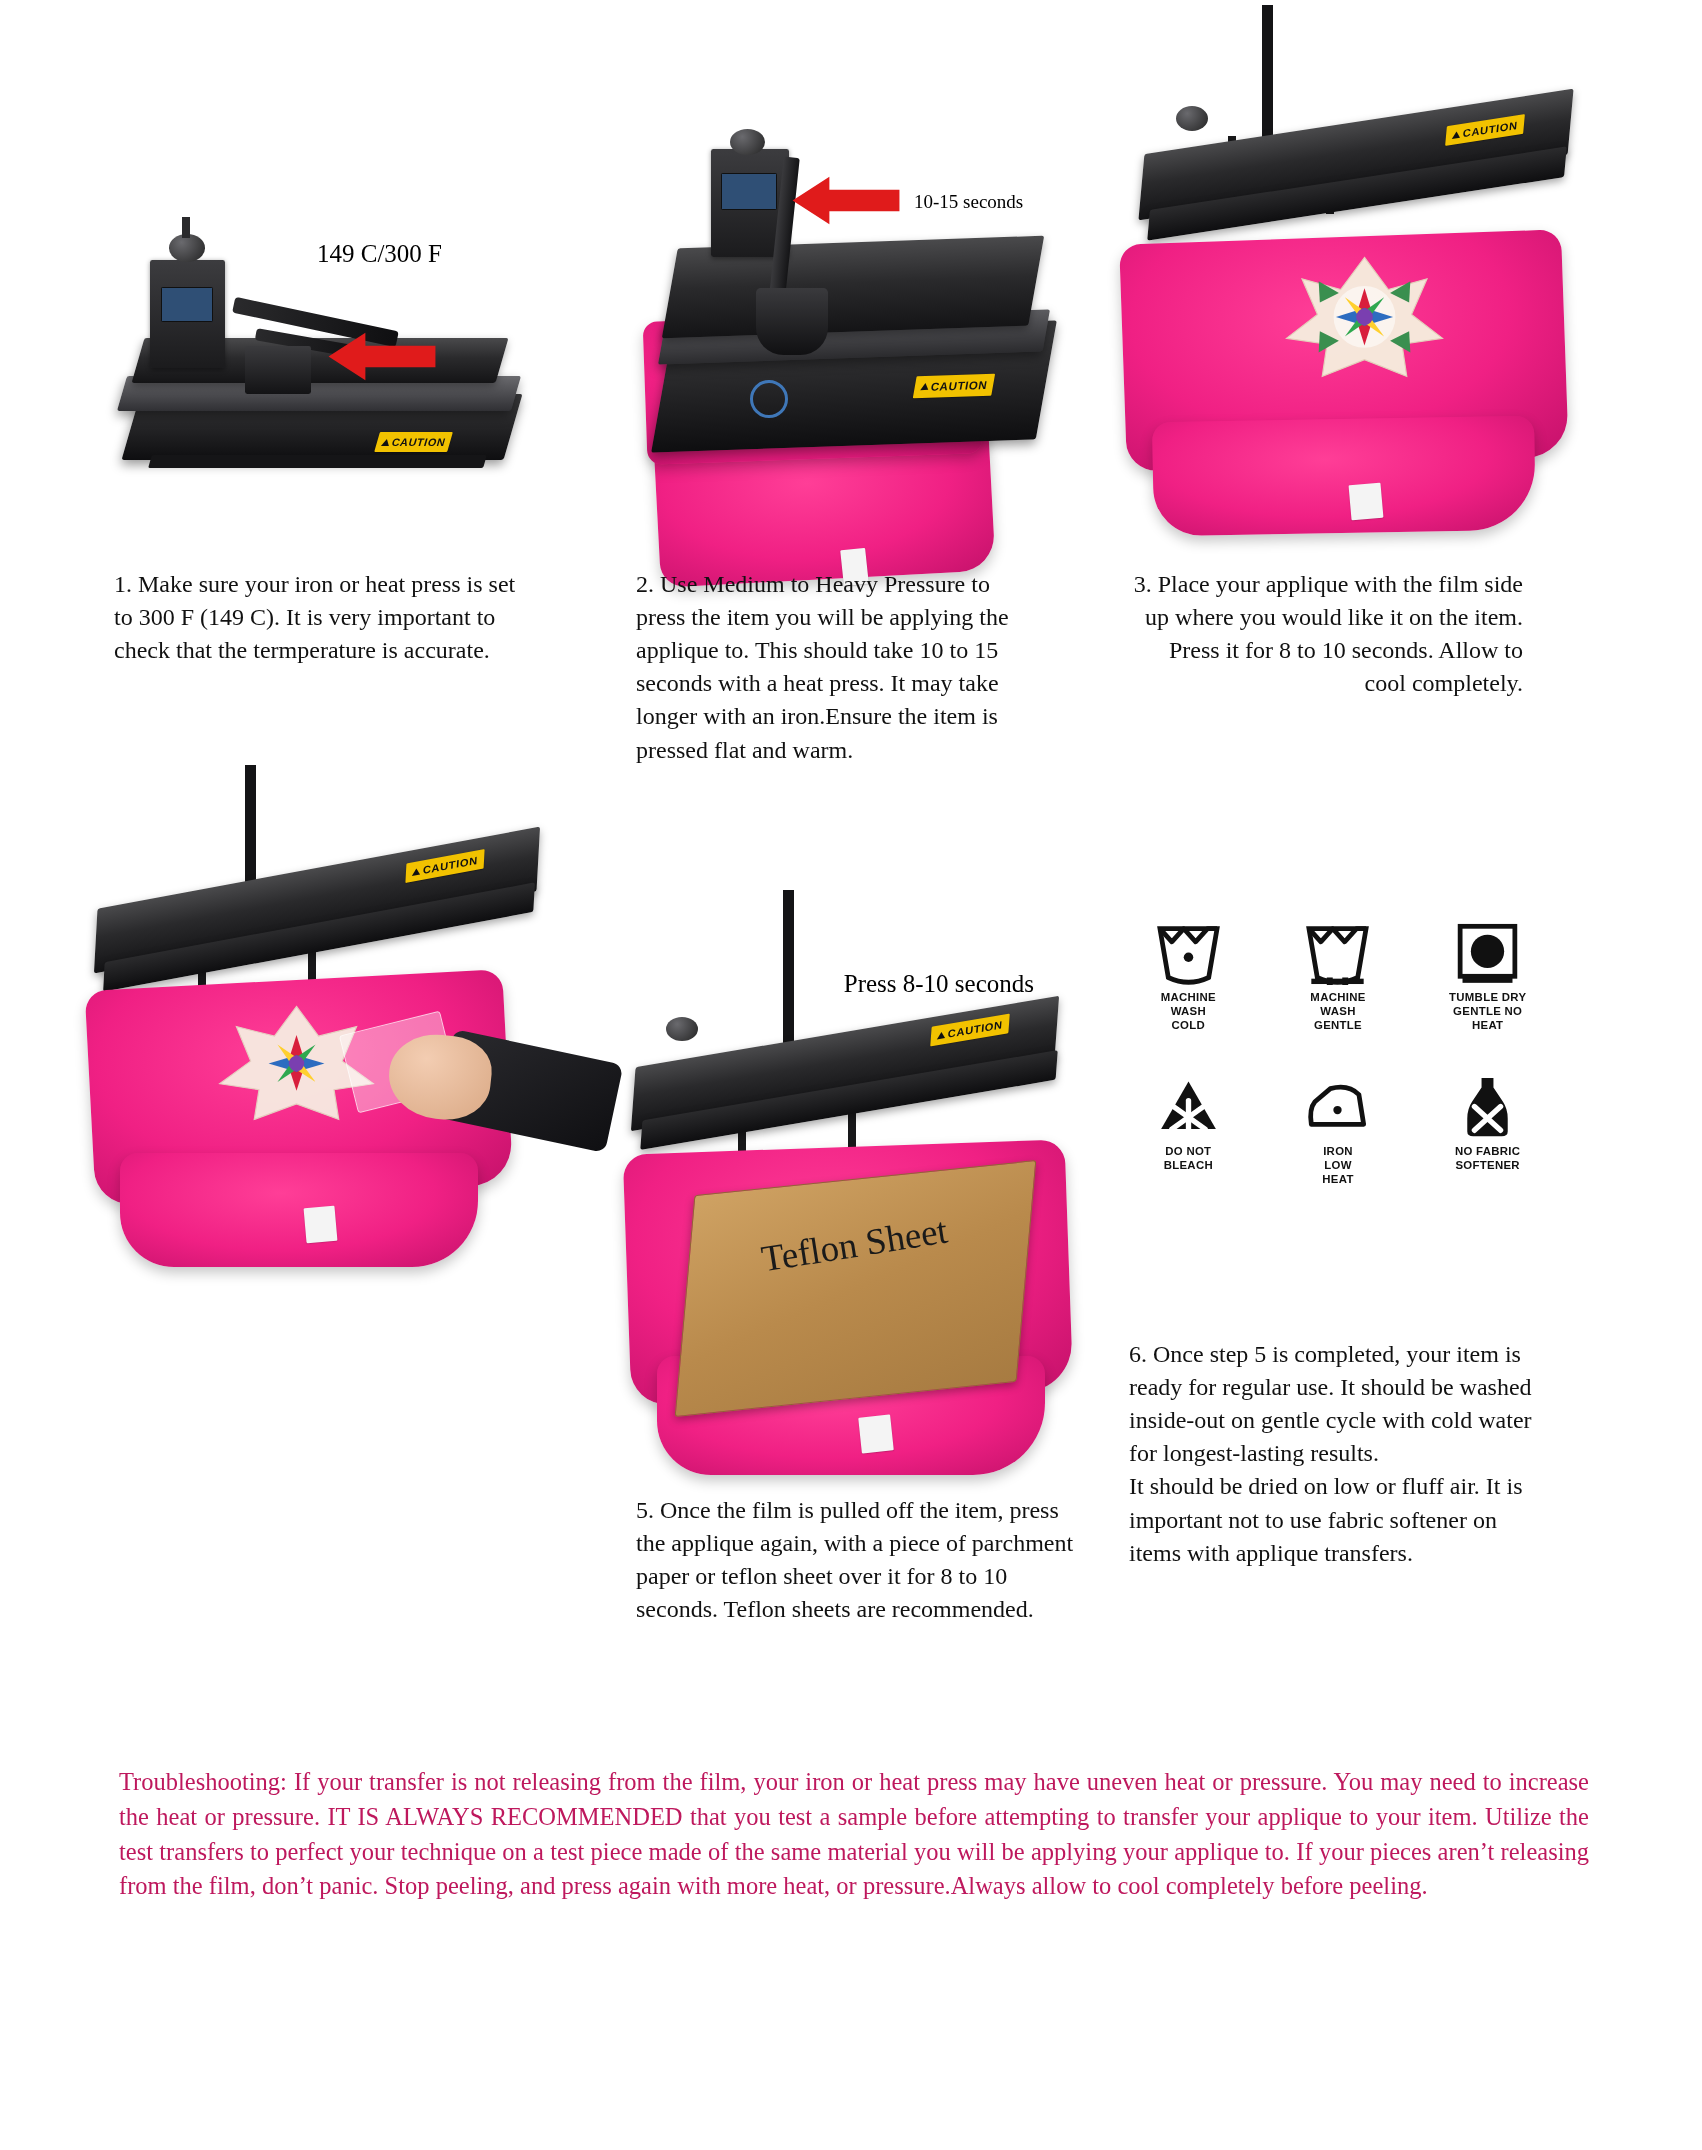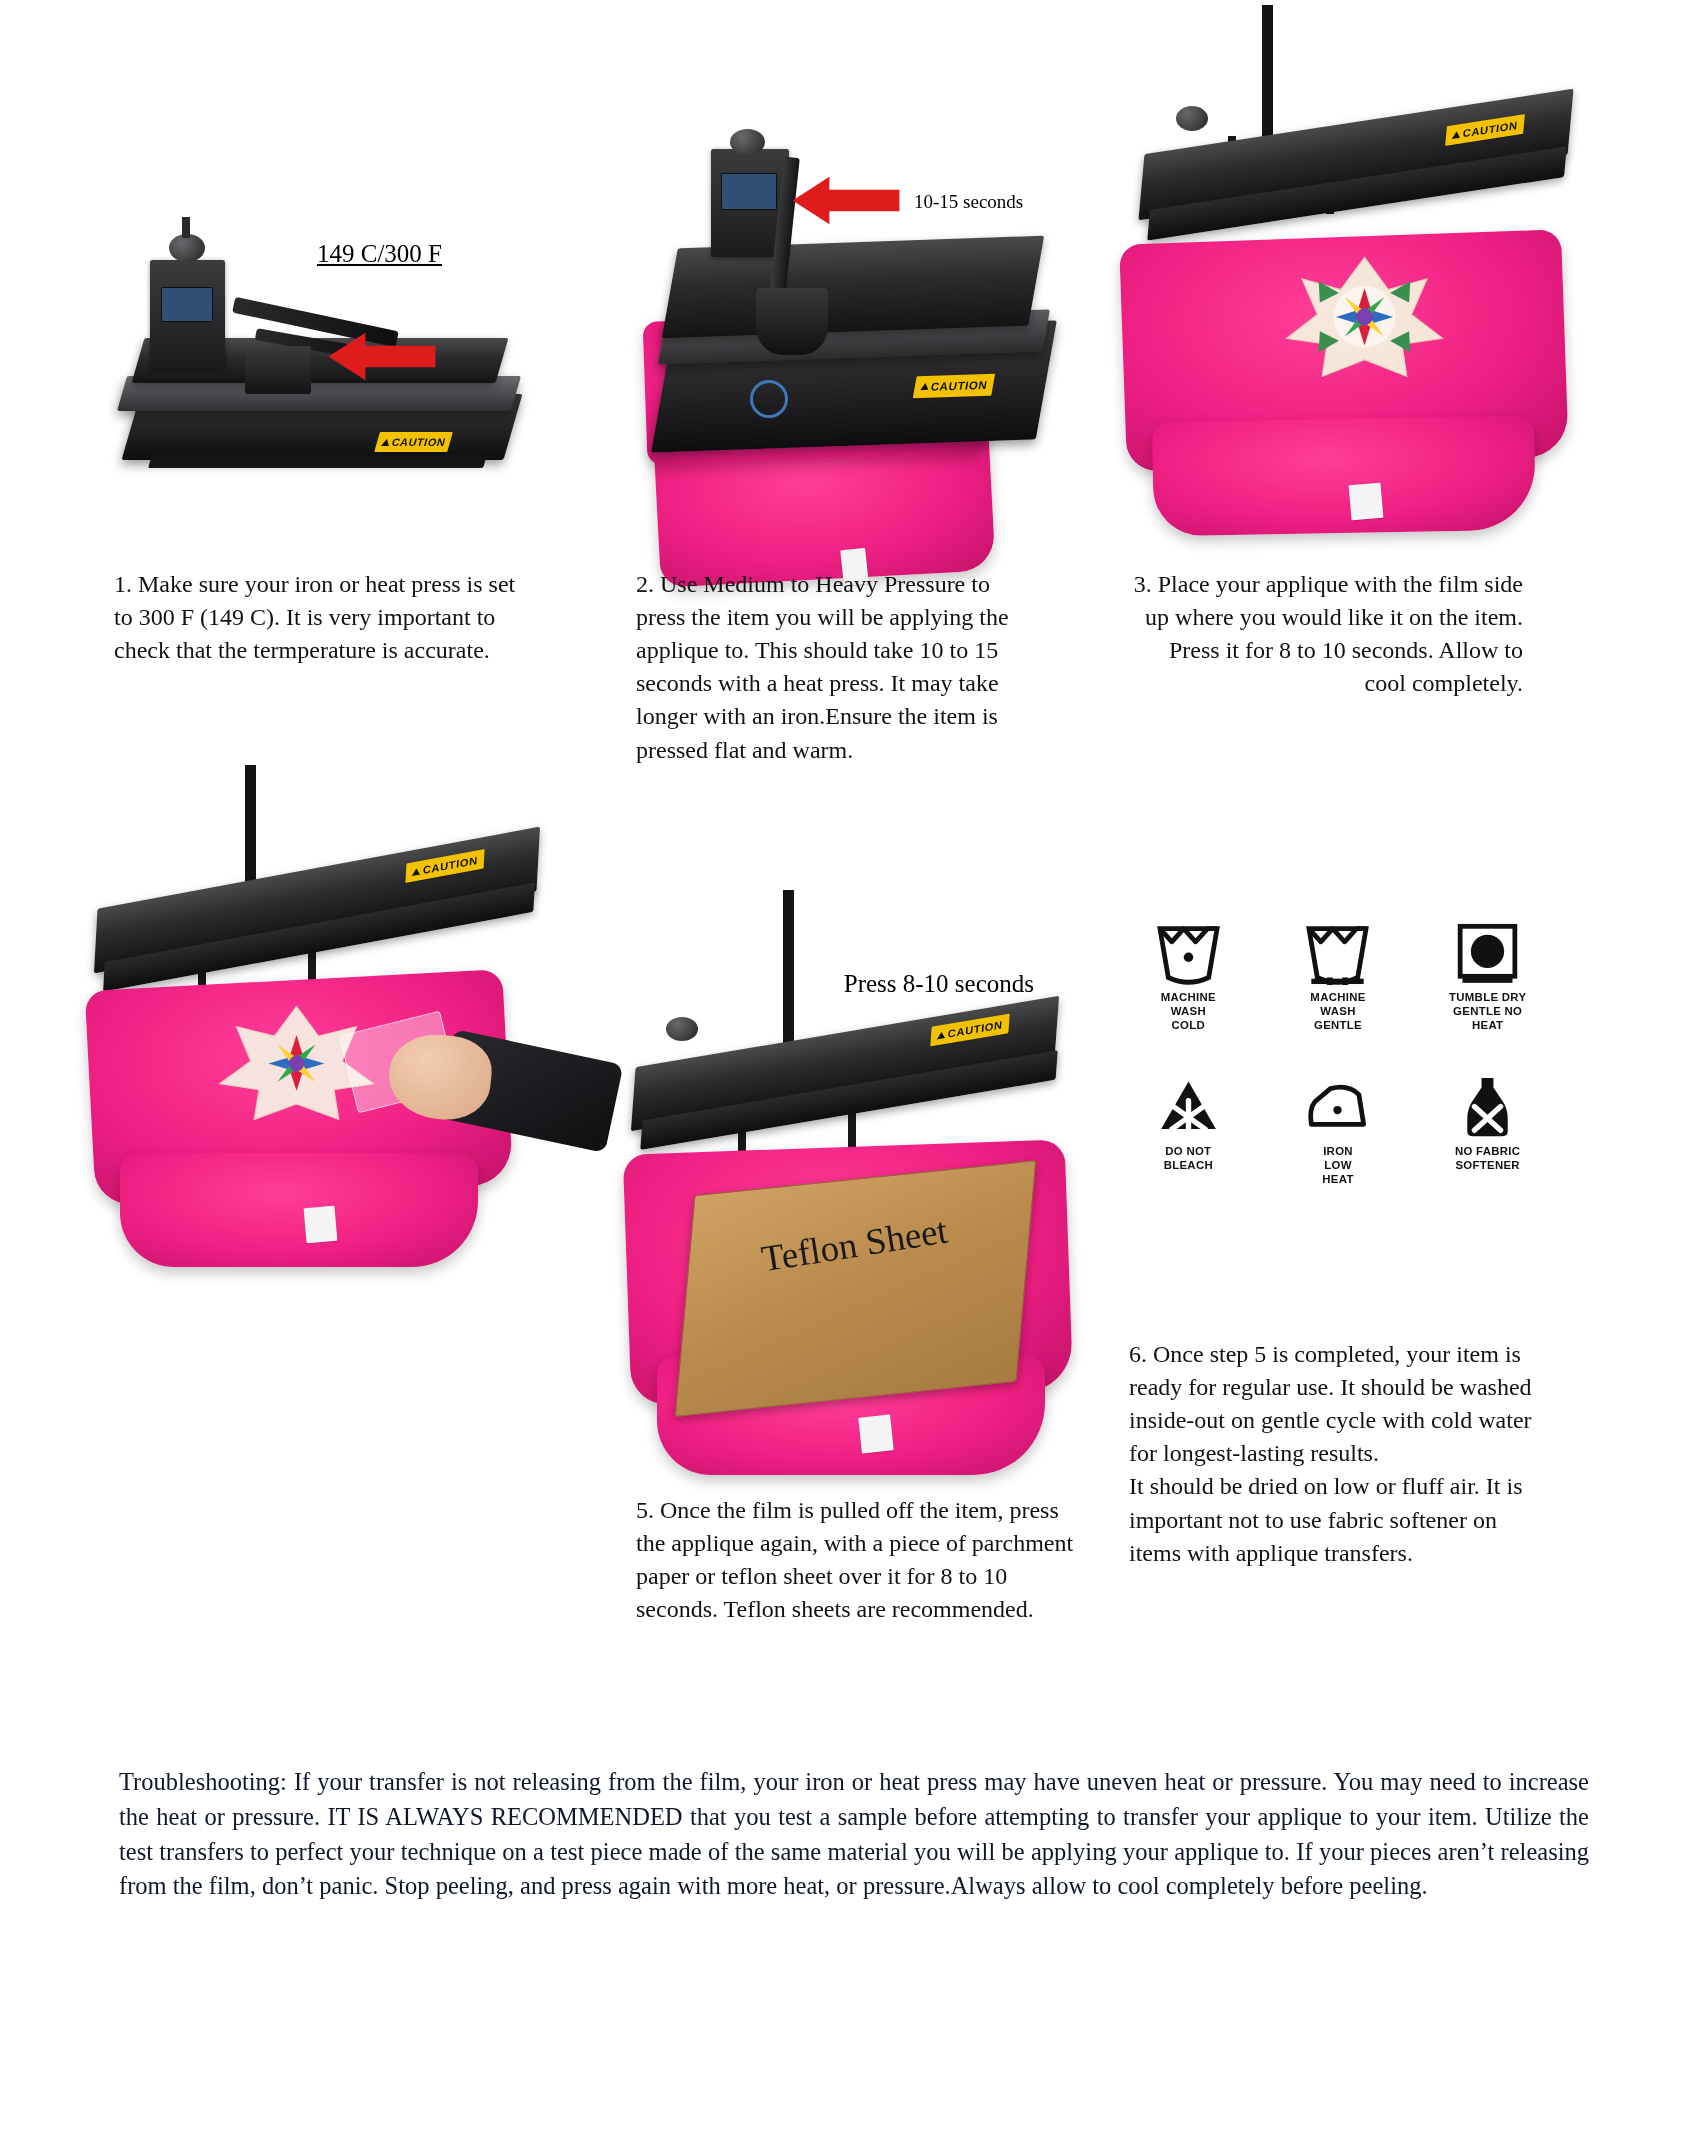--- a/index.html
+++ b/index.html
@@ -37,21 +37,21 @@
   }
   .small-callout {
     font-family: "Liberation Serif", "DejaVu Serif", serif;
     font-size: 19px;
     color: #000;
   }
   .footer-text {
     font-family: "Liberation Serif", "DejaVu Serif", serif;
     font-size: 24.5px;
     line-height: 1.42;
-    color: #0f172a;
+    color: #be185d;
   }
 
   .platen-top {
     position: absolute;
     background: linear-gradient(180deg,#4a4a4c 0%, #2a2a2c 45%, #141416 100%);
     border-radius: 2.4px;
     box-shadow: 0 3.6px 8.4px rgba(0,0,0,.35);
   }
   .platen-base {
     position: absolute;
@@ -204,21 +204,21 @@
 
     <div class="caution" style="left:263px; top:235px; width:73px; height:20.3px; font-size:10.8px; transform:skewX(-16deg);">
       <span class="tri"></span>
       <span>CAUTION</span>
     </div>
 
     <svg class="arrow-red" style="left:214px; top:233px; width:108px; height:57px; transform:translate(0,-102px);" viewBox="0 0 180 96">
       <polygon points="0,48 62,8 62,30 180,30 180,66 62,66 62,88" fill="#e01b1b"></polygon>
     </svg>
   </div>
-  <div class="callout abs" style="left:317px; top:238px; width:203px;text-decoration:underline;">149 C/300 F</div>
+  <div class="callout abs" style="left:317px; top:238px; width:203px;">149 C/300 F</div>
 
   <div class="abs" style="left:645px; top:137px; width:514px; height:412px;">
 
     <div class="shirt" style="left:12px; top:293px; width:335px; height:149px; border-radius:18px 15.5px 36px 24px; transform:rotate(-3deg);"></div>
     <div class="shirt" style="left:0px; top:179px; width:335px; height:143px; border-radius:14.3px; transform:rotate(-2deg);"></div>
     <div class="shirt-tag" style="left:197px; top:412px; width:25px; height:36px; transform:rotate(-6deg);"></div>
 
     <div class="platen-base" style="left:18px; top:190px; width:382px; height:119px; transform:skewX(-12deg) rotate(-2deg);"></div>
     <div class="platen-base" style="left:18px; top:179px; width:382px; height:42px; background:linear-gradient(180deg,#5c5c60,#2b2b2e); transform:skewX(-12deg) rotate(-2deg);"></div>
 

